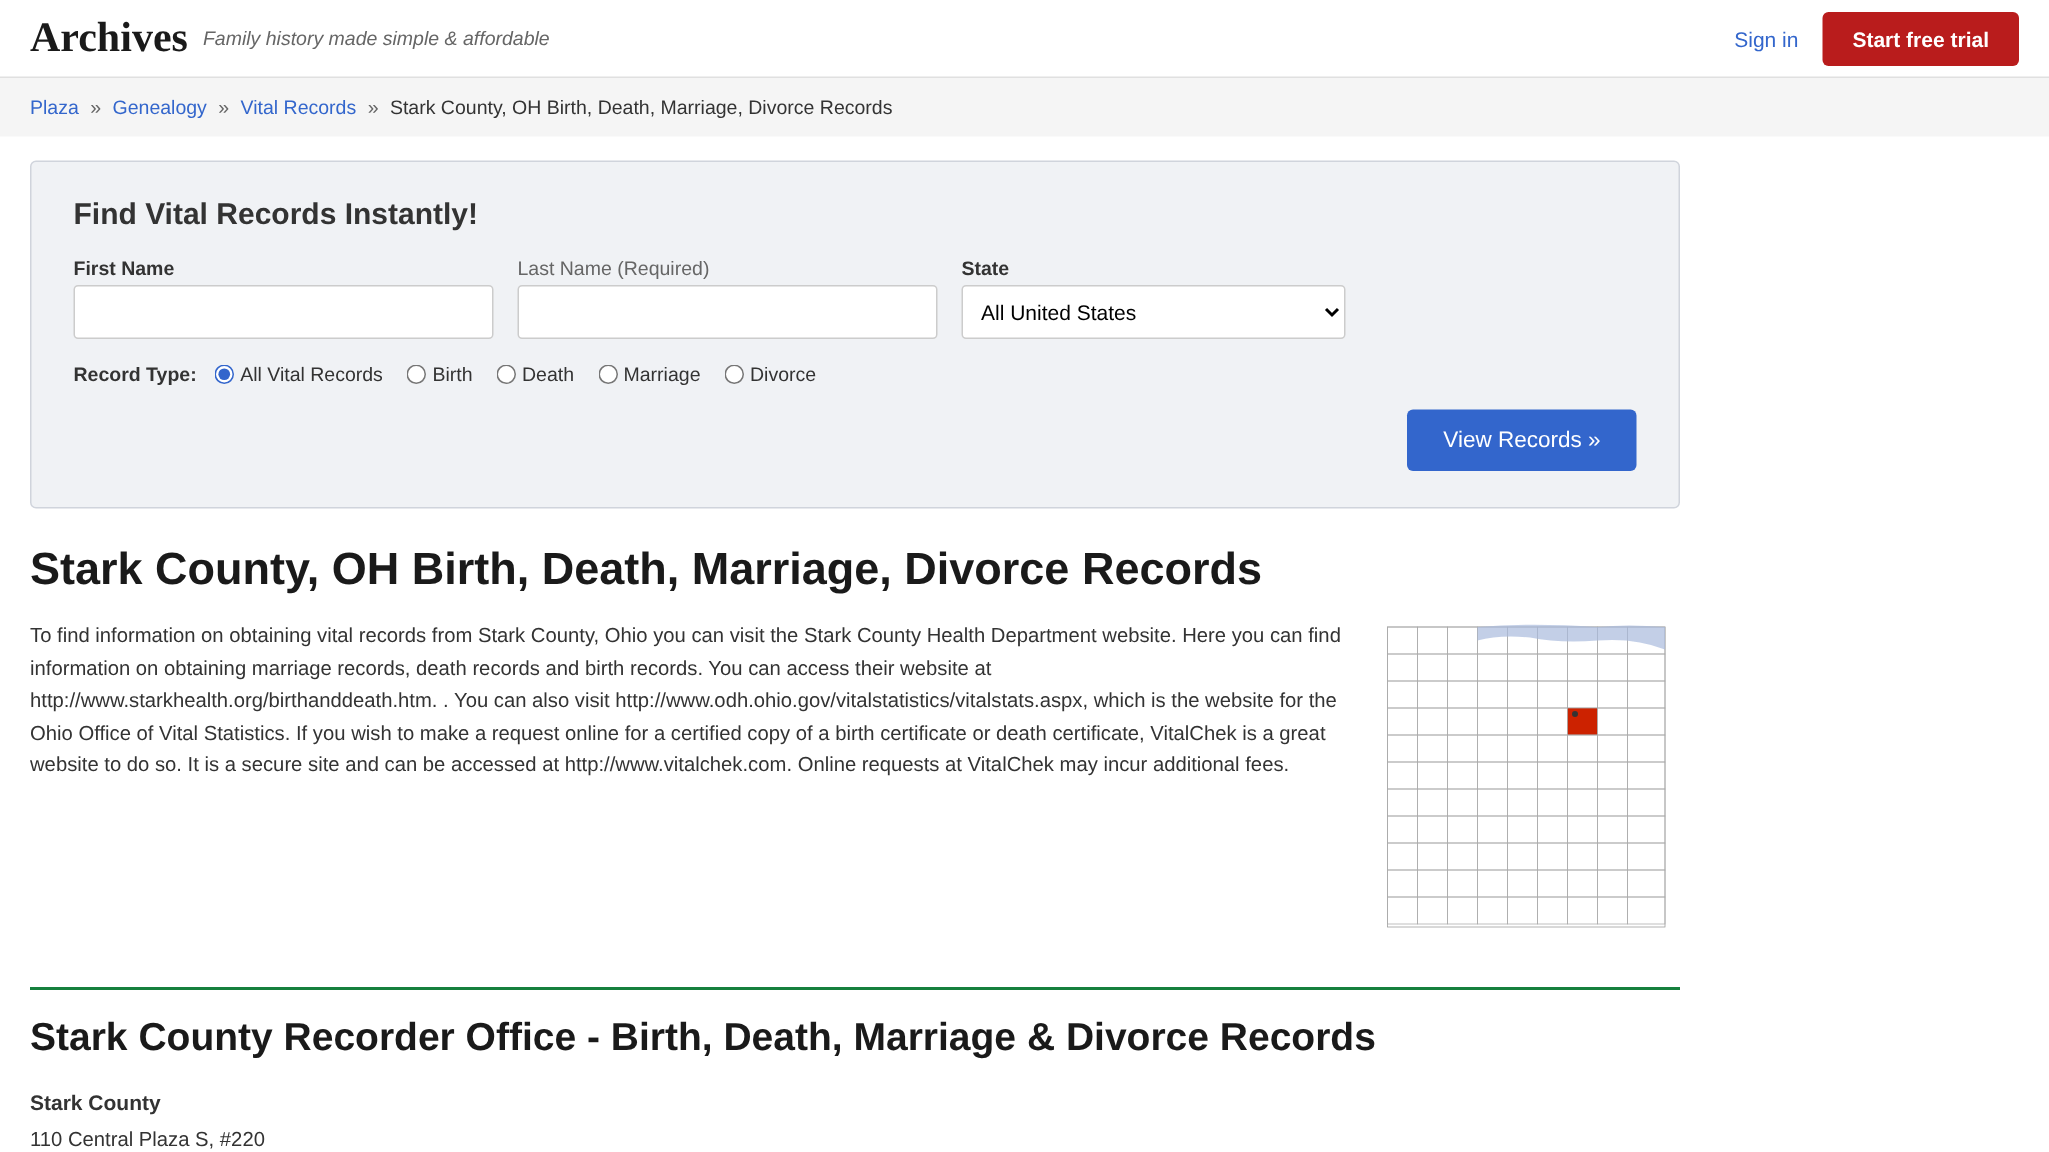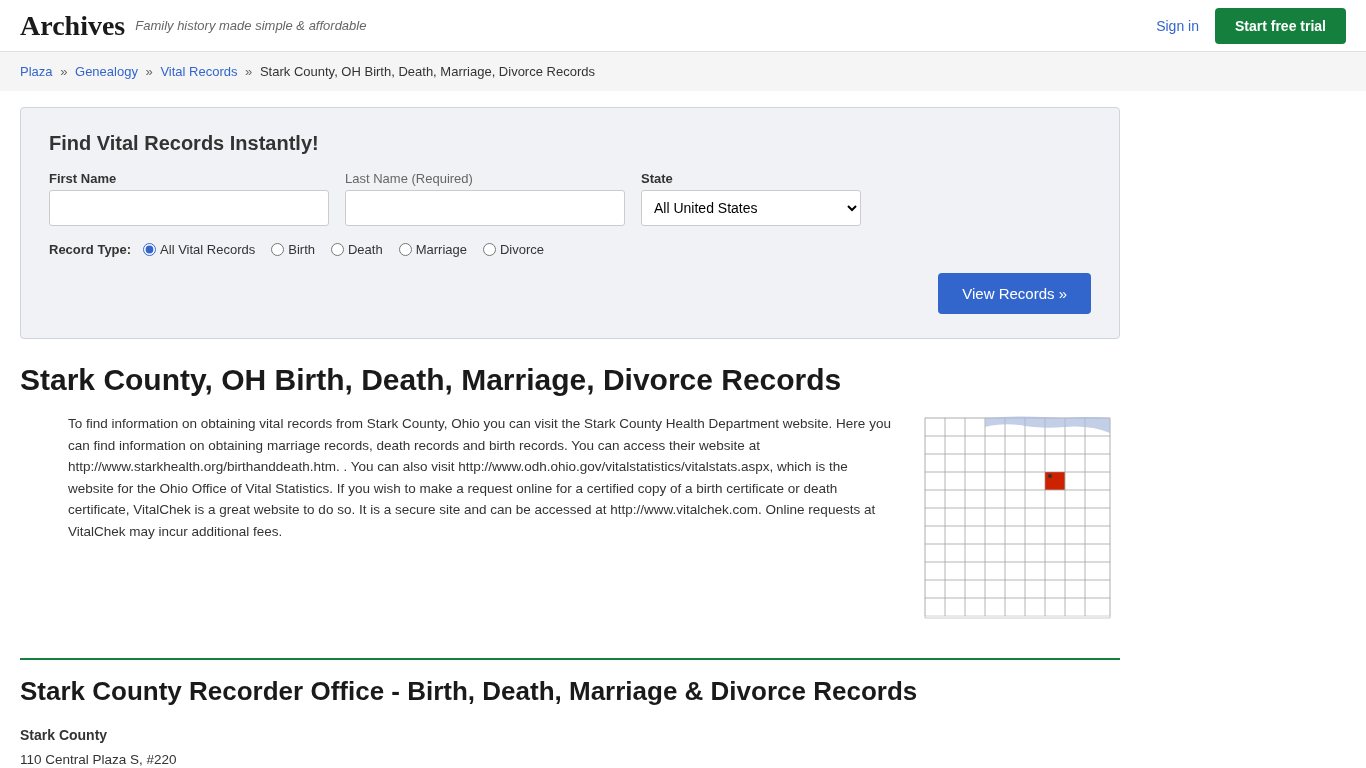--- a/index.html
+++ b/index.html
@@ -36,21 +36,21 @@
       align-items: center;
       gap: 16px;
     }
     .sign-in-link {
       color: #3366cc;
       text-decoration: none;
       font-size: 14px;
       cursor: pointer;
     }
     .start-trial-btn {
-      background: #15803d;
+      background: #b91c1c;
       color: #fff;
       border: none;
       padding: 10px 20px;
       font-size: 14px;
       font-weight: bold;
       border-radius: 4px;
       cursor: pointer;
     }
 
     
@@ -115,21 +115,21 @@
     .field-group input[type="text"] {
       width: 280px;
       height: 36px;
       border: 1px solid #ccc;
       border-radius: 3px;
       padding: 0 8px;
       font-size: 14px;
       background: #fff;
     }
     .field-group select {
-      width: 220px;
+      width: 256px;
       height: 36px;
       border: 1px solid #ccc;
       border-radius: 3px;
       padding: 0 8px;
       font-size: 14px;
       background: #fff;
       cursor: pointer;
     }
     .record-type-row {
       display: flex;
@@ -186,21 +186,20 @@
       margin-bottom: 32px;
     }
     .content-text {
       flex: 1;
       font-size: 13.5px;
       line-height: 1.6;
       color: #333;
     }
     .content-text p {
       margin-bottom: 12px;
-      margin-left: 48px;
     }
 
     
     .ohio-map-container {
       width: 200px;
       flex-shrink: 0;
     }
 
     
     .recorder-section {

